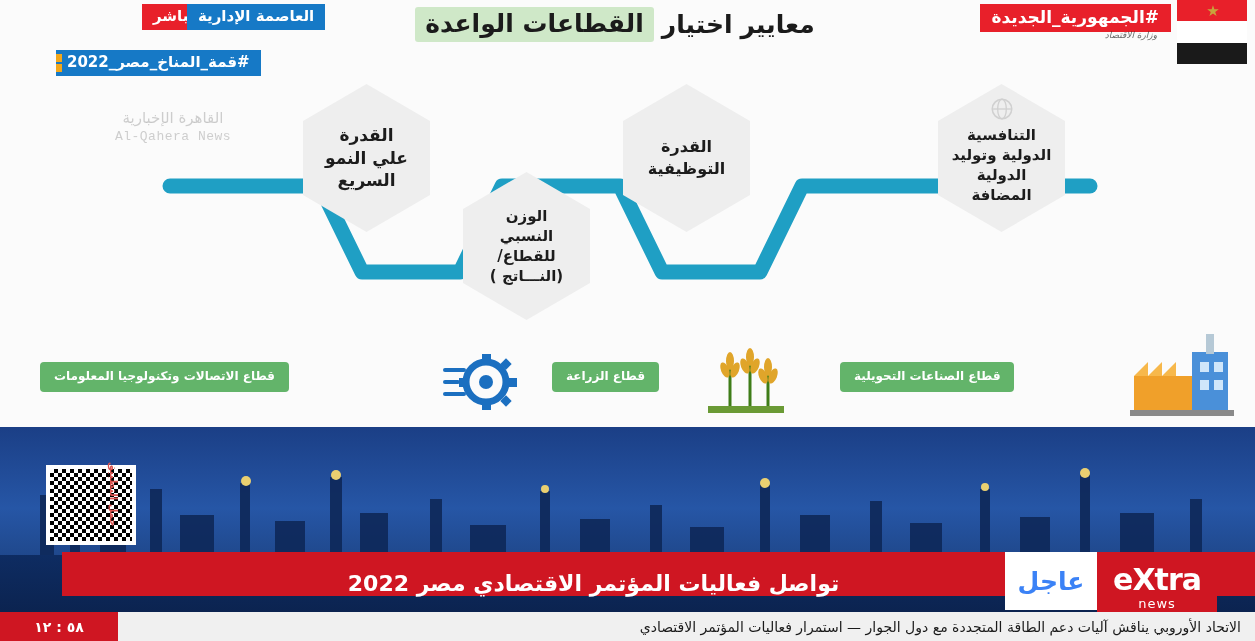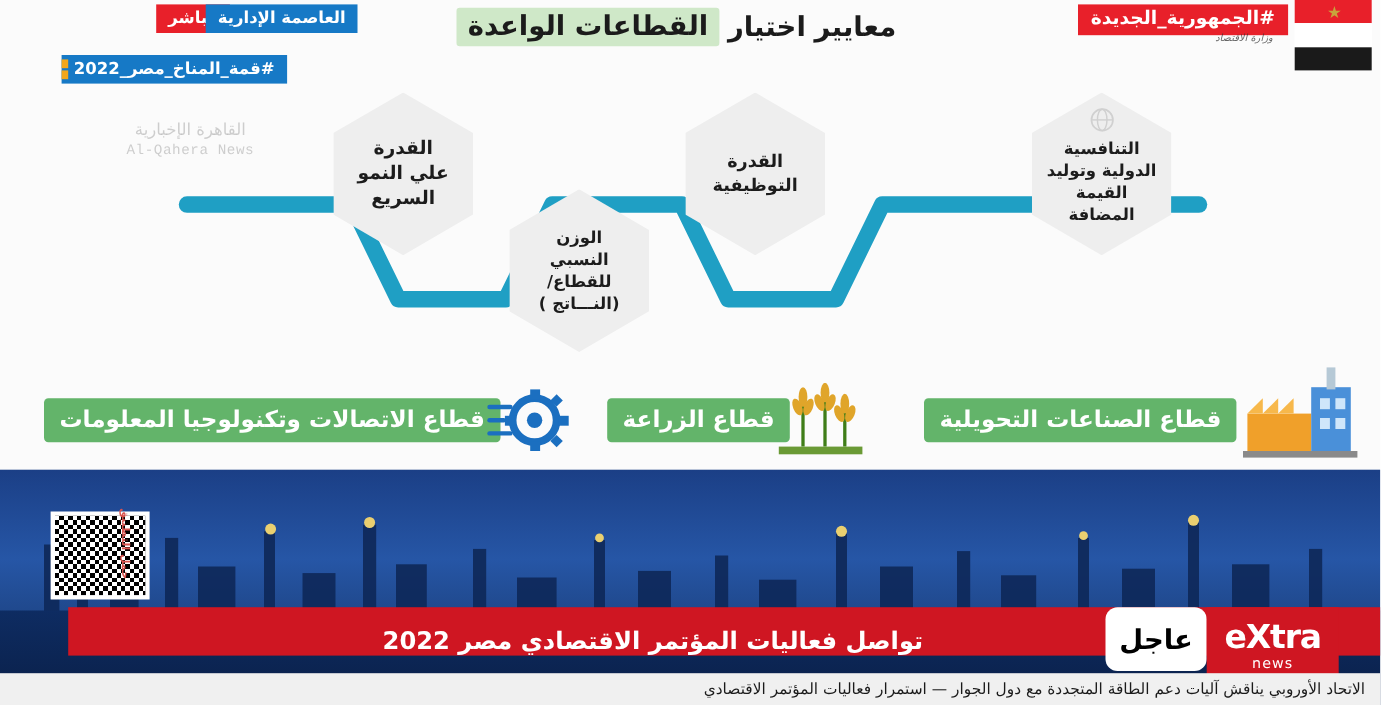--- a/index.html
+++ b/index.html
@@ -158,21 +158,21 @@
   .hex-3 { right: 370px; top: 8px;   width: 127px; height: 148px; font-size: 16px; }
   .hex-4 { right: 530px; top: 96px;  width: 127px; height: 148px; font-size: 15px; }
   .hex-5 { right: 690px; top: 8px;   width: 127px; height: 148px; font-size: 17px; }
 
   
   .chip {
     position: absolute;
     background: #63b46a;
     color: #fff;
     font-weight: bold;
-    font-size: 21px;
+    font-size: 12px;
     padding: 7px 14px 9px 14px;
     border-radius: 4px;
     white-space: nowrap;
     direction: rtl;
     text-align: center;
   }
   .chip-ict   { left: 40px;  top: 362px; }
   .chip-agri  { left: 552px; top: 362px; }
   .chip-manu  { left: 840px; top: 362px; }
 
@@ -237,24 +237,24 @@
     font-size: 22px;
     font-weight: bold;
     direction: rtl;
     margin-right: 130px;
   }
   .urgent {
     position: absolute;
     left: 1005px; top: 552px;
     width: 92px; height: 58px;
     background: #fff;
-    color: #000000;
+    color: #3b82f6;
     font-size: 25px;
     font-weight: bold;
-    display: flex; align-items: center; justify-content: center; border-radius: 11px;
+    display: flex; align-items: center; justify-content: center;
   }
   .logo {
     position: absolute;
     left: 1097px; top: 552px;
     width: 120px; height: 70px;
     background: #cf1622;
     display: flex;
     flex-direction: column;
     align-items: center;
     justify-content: center;
@@ -328,21 +328,21 @@
 
       <div class="hex hex-1">
         <svg class="ic" width="26" height="26" viewBox="0 0 24 24">
           <circle cx="12" cy="12" r="9" fill="none" stroke="#999" stroke-width="1.4"></circle>
           <ellipse cx="12" cy="12" rx="4" ry="9" fill="none" stroke="#999" stroke-width="1.2"></ellipse>
           <line x1="3" y1="12" x2="21" y2="12" stroke="#999" stroke-width="1.2"></line>
         </svg>
         <div style="margin-top:14px;">
           <span>التنافسية</span>
           <span>الدولية وتوليد</span>
-          <span>القيمة</span>
+          <span>الدولية</span>
           <span>المضافة</span>
         </div>
       </div>
 
 
       <div class="hex hex-3">
         <div>
           <span>القدرة</span>
           <span>التوظيفية</span>
         </div>
@@ -490,15 +490,16 @@
     <div class="banner-text">تواصل فعاليات المؤتمر الاقتصادي مصر 2022</div>
   </div>
   <div class="urgent">عاجل</div>
   <div class="logo">
     <div class="logo-main">eXtra</div>
     <div class="logo-sub">news</div>
   </div>
 
   <div class="ticker">
     <div class="ticker-text">الاتحاد الأوروبي يناقش آليات دعم الطاقة المتجددة مع دول الجوار — استمرار فعاليات المؤتمر الاقتصادي</div>
+    <div class="ticker-time">٥٨ : ١٢</div>
   </div>
 
 </div>
 
 </body></html>

